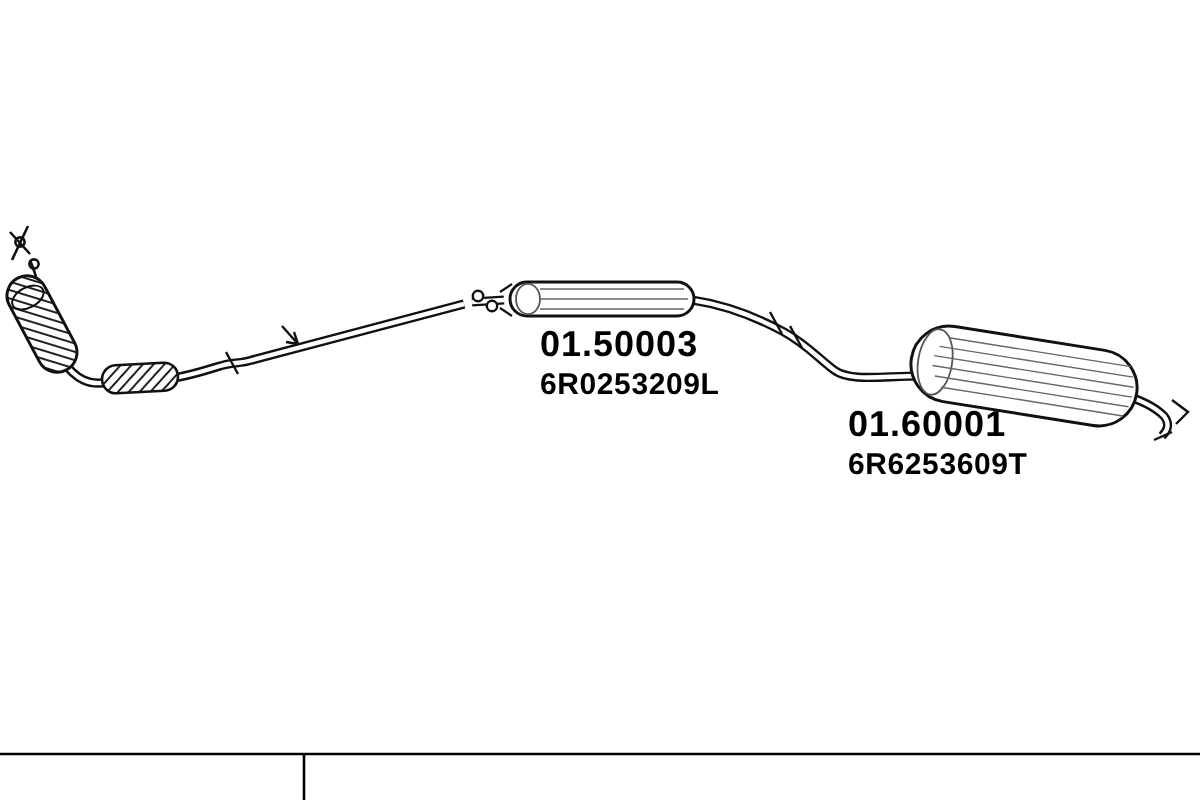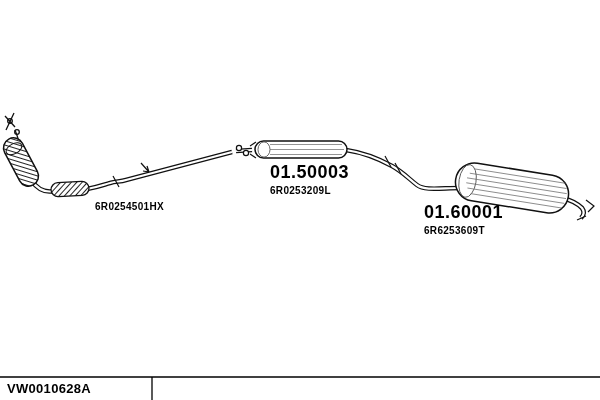--- a/index.html
+++ b/index.html
@@ -25,21 +25,21 @@
     text-align: left;
     color: #000000;
     font-weight: bold;
     line-height: 1.1;
   }
   .part-code {
     font-size: 18px;
     letter-spacing: 0.5px;
   }
   .part-num {
-    font-size: 10px;
+    font-size: 15px;
     margin-top: 2px;
     letter-spacing: 0.3px;
   }
   .footer-id {
     position: absolute;
     left: 7px;
     top: 381px;
     font-size: 13px;
     font-weight: bold;
     color: #000000;
@@ -123,28 +123,26 @@
       <path d="M586,200 L594,206 L588,212"></path>
     </g>
 
     <g stroke="#000000" stroke-width="1.3">
       <line x1="0" y1="377" x2="600" y2="377"></line>
       <line x1="152" y1="377" x2="152" y2="400"></line>
     </g>
   </svg>
 
   <div class="part-label" style="left:95px; top:199px; width:105px;">
-    <div class="part-num">6R0254501HX</div>
   </div>
 
   <div class="part-label" style="left:270px; top:163px; width:110px;">
     <div class="part-code">01.50003</div>
     <div class="part-num">6R0253209L</div>
   </div>
 
   <div class="part-label" style="left:424px; top:203px; width:110px;">
     <div class="part-code">01.60001</div>
     <div class="part-num">6R6253609T</div>
   </div>
 
-  <div class="footer-id">VW0010628A</div>
 
 </div>
 
 </body></html>

